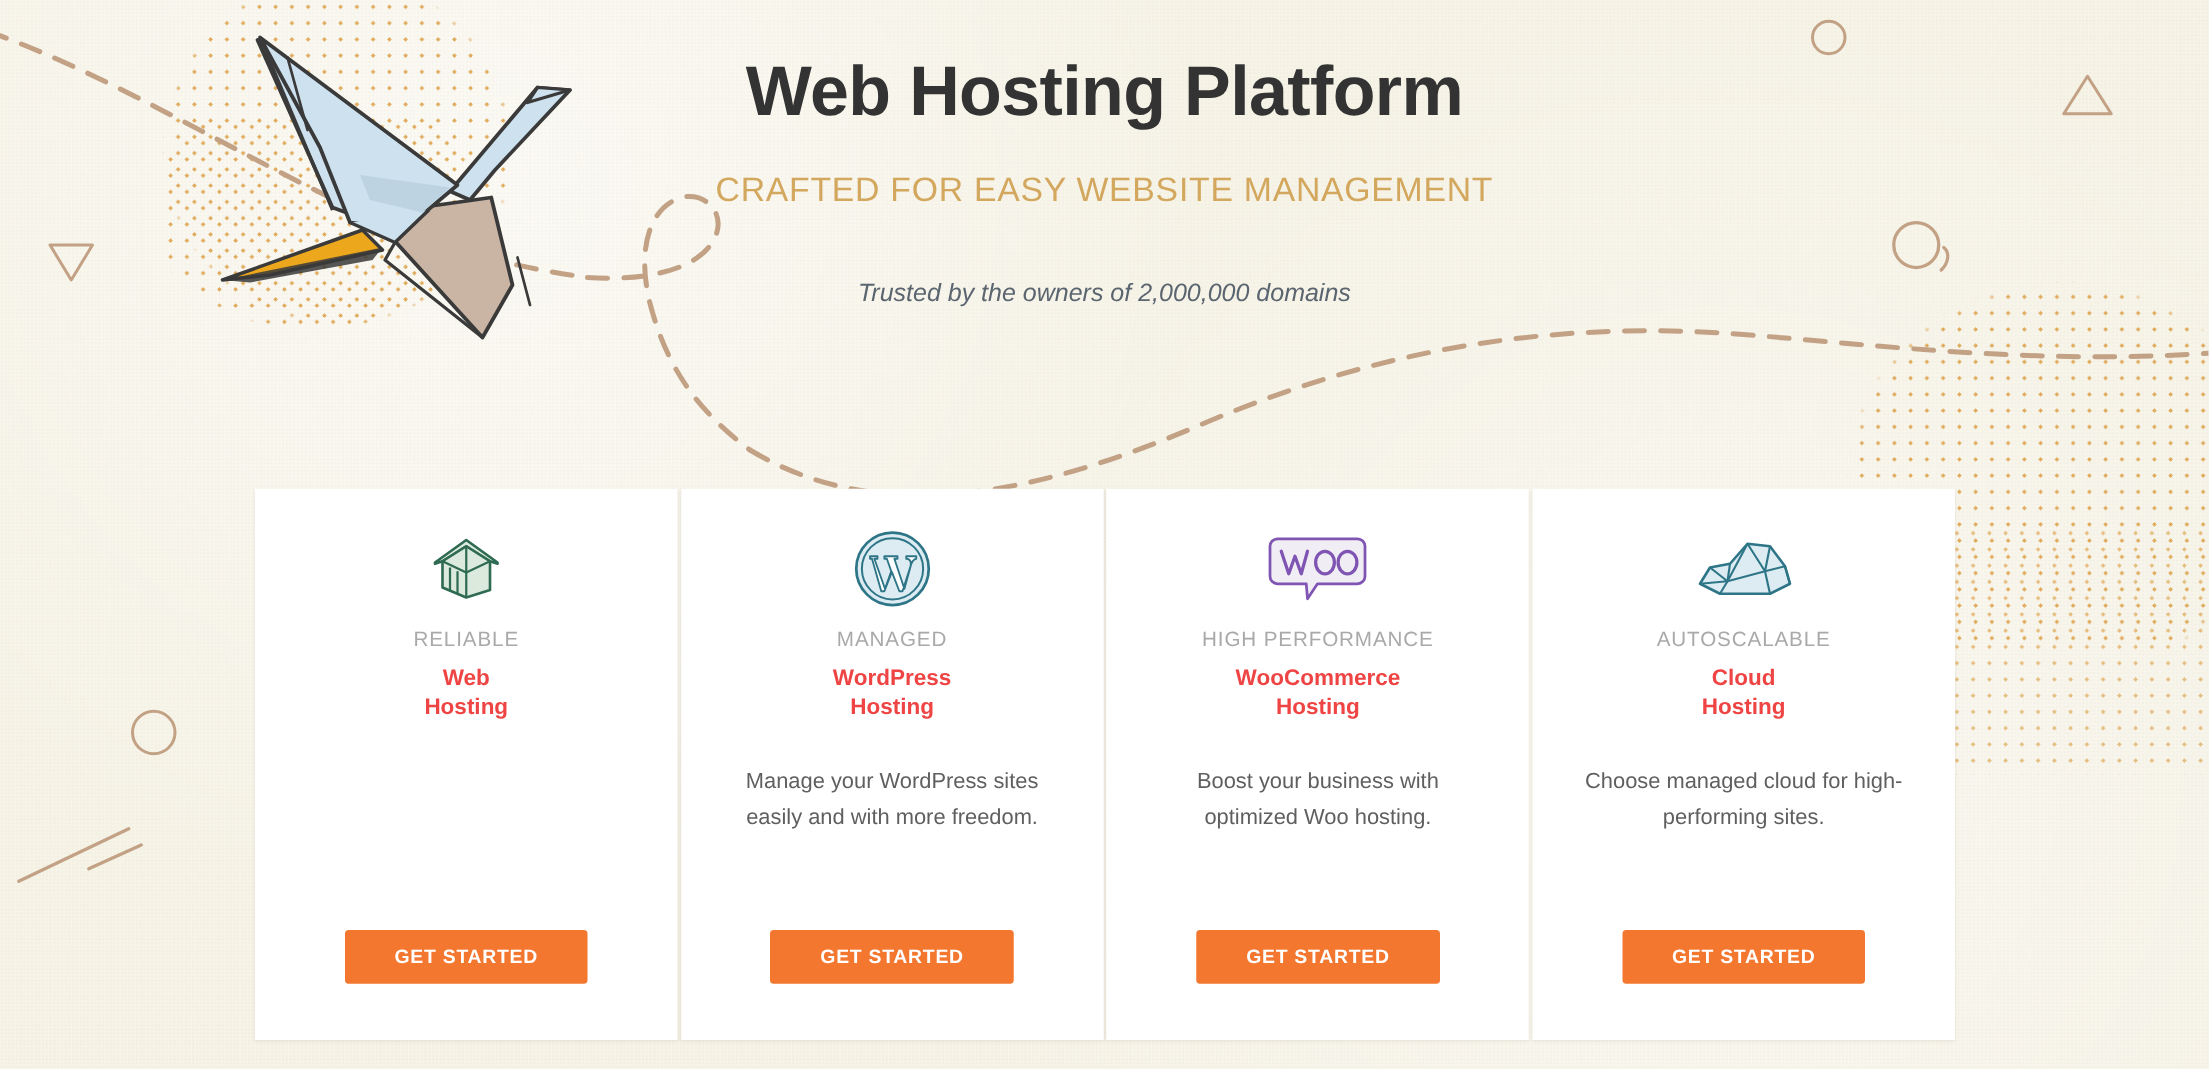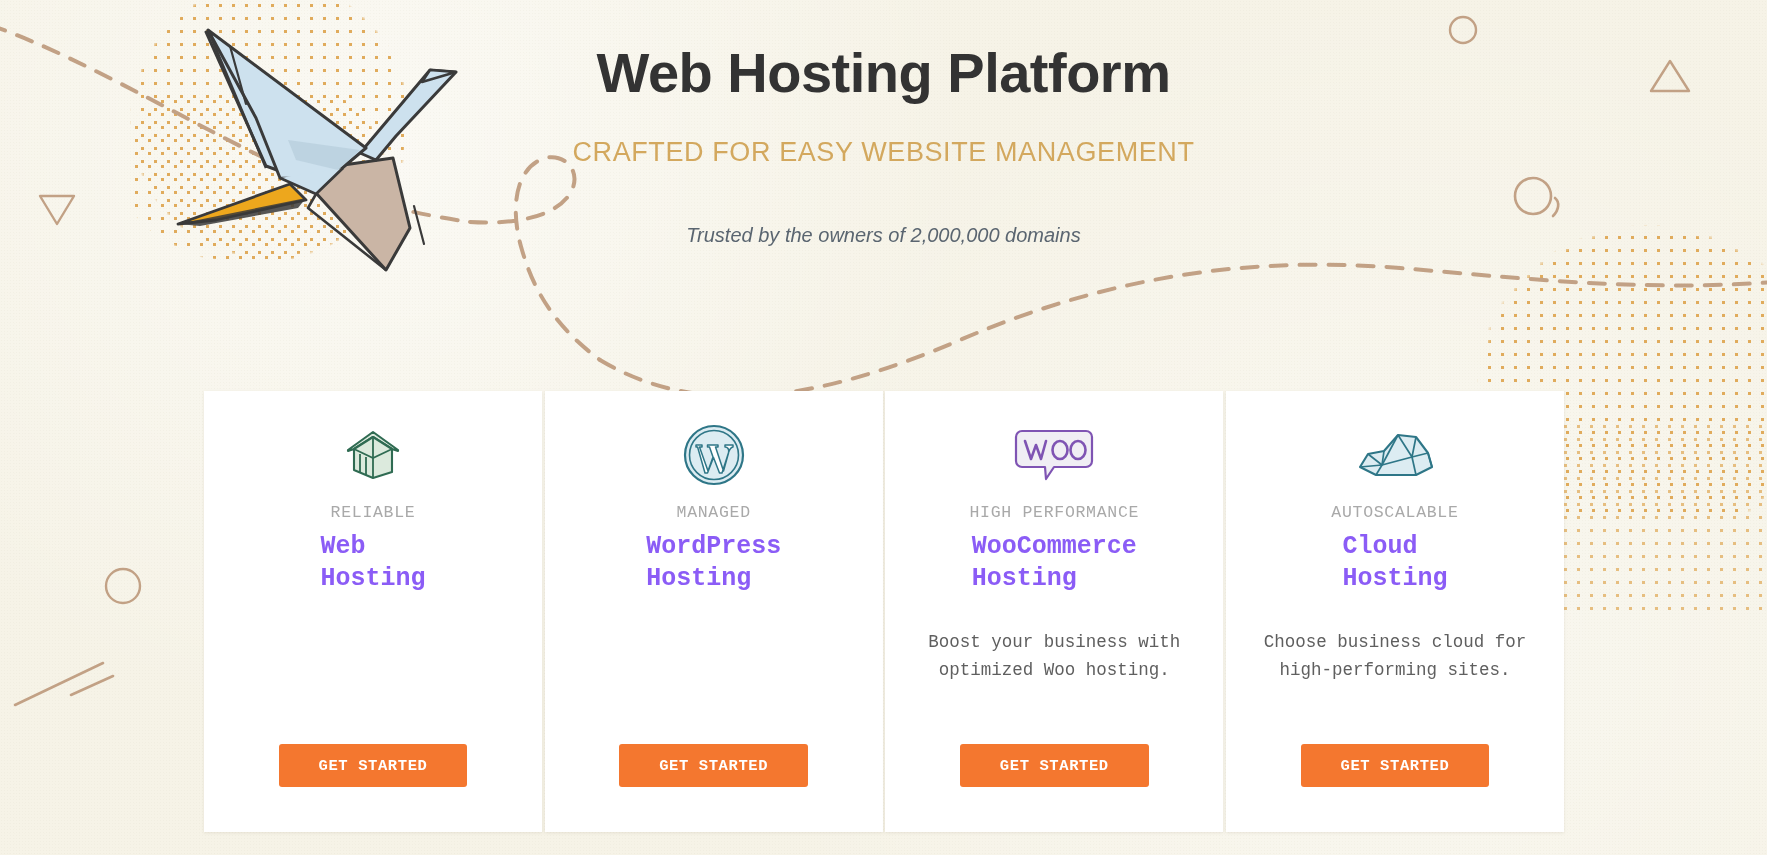--- a/index.html
+++ b/index.html
@@ -93,40 +93,40 @@
   }
   .card {
     width: 338px;
     height: 441px;
     background: #ffffff;
     box-shadow: 0 1px 3px rgba(120,110,85,.13);
     display: flex;
     flex-direction: column;
     align-items: center;
     padding-top: 26px;
-    font-family: Liberation Mono, monospace;
   }
   .card-icon {
     height: 76px;
     display: flex;
     align-items: center;
     justify-content: center;
     margin-bottom: 6px;
   }
   .card-kicker {
     font-size: 16.5px;
     color: #a9a9a9;
     letter-spacing: .7px;
     margin-top: 4px;
   }
   .card-title {
-    font-size: 25px;
+    font-size: 18px;
     font-weight: bold;
-    color: #8b5cf6;
+    color: #ef4444;
     line-height: 1.27;
+    text-align: center;
     margin-top: 9px;
   }
   .card-desc {
     font-size: 17.5px;
     color: #5f5f5f;
     line-height: 1.65;
     text-align: center;
     width: 270px;
     margin-top: 33px;
   }
@@ -260,20 +260,21 @@
                    L36 24 L33.5 24 L41.5 48 L46.5 30 C47.5 26 45.5 24 43 24 L43 22 L51 22 L51 24
                    C48.5 24.4 47.6 26.2 46.6 29.4 L40 50 L37.5 50 L31.5 34.5 L25.5 50 L23 50
                    L15.6 24 L14 24 Z" fill="#ffffff" stroke="#2e7687" stroke-width="1.5" stroke-linejoin="round"></path>
         </svg>
       </div>
       <div class="card-kicker">MANAGED</div>
       <div class="card-title">
         <span>WordPress</span><br>
         <span>Hosting</span>
       </div>
+      <div class="card-desc">Manage your WordPress sites easily and with more freedom.</div>
       <button class="card-cta">GET STARTED</button>
     </div>
 
     <div class="card">
       <div class="card-icon">
         <svg width="80" height="60" viewBox="0 0 80 60" fill="none">
           <path d="M8 6 H72 A6 6 0 0 1 78 12 V36 A6 6 0 0 1 72 42 H40 L32 54 L31 42 H8
                    A6 6 0 0 1 2 36 V12 A6 6 0 0 1 8 6 Z" fill="#f0eef4" stroke="#7f54b3" stroke-width="2.2" stroke-linejoin="round"></path>
           <path d="M11 16 L17 34 L22 20 L27 34 L32 16" stroke="#7f54b3" stroke-width="2.6" fill="none" stroke-linecap="round" stroke-linejoin="round"></path>
           <ellipse cx="46" cy="25" rx="7.5" ry="9" fill="none" stroke="#7f54b3" stroke-width="2.6"></ellipse>
@@ -306,18 +307,18 @@
             <path d="M58 30 L28 38"></path>
             <path d="M74 26 L78 40"></path>
           </g>
         </svg>
       </div>
       <div class="card-kicker">AUTOSCALABLE</div>
       <div class="card-title">
         <span>Cloud</span><br>
         <span>Hosting</span>
       </div>
-      <div class="card-desc">Choose business cloud for high-performing sites.</div>
+      <div class="card-desc">Choose managed cloud for high-performing sites.</div>
       <button class="card-cta">GET STARTED</button>
     </div>
 
   </div>
 </div>
 
 </body></html>

